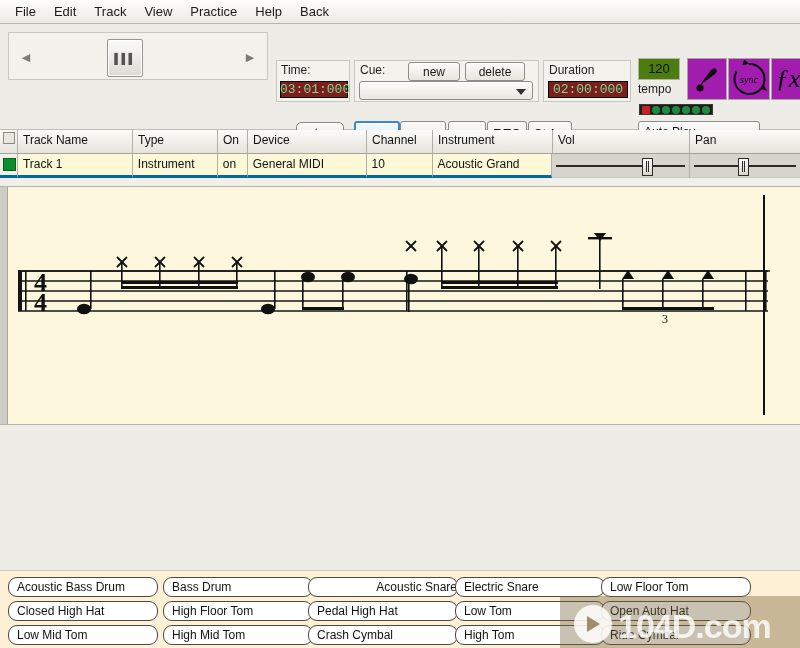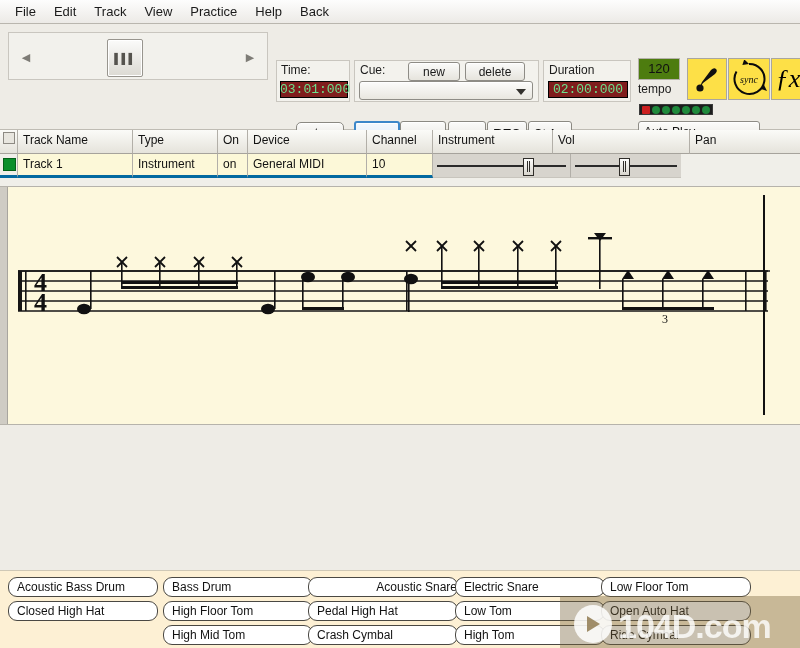--- a/index.html
+++ b/index.html
@@ -95,21 +95,21 @@
   }
 
   
   .tempobox{
     position:absolute;left:638px;top:34px;width:42px;height:22px;
     background:#4d7c0f;border:1px solid #b5b2aa;box-sizing:border-box;
     font-size:13px;color:#111;text-align:center;line-height:20px;
   }
   .tempolbl{position:absolute;left:638px;top:58px;font-size:12px;color:#1a1a1a;}
   .sqbtn{
-    position:absolute;background:#fde047;border:1px solid #a9a69f;
+    position:absolute;background:#a21caf;border:1px solid #a9a69f;
     display:flex;align-items:center;justify-content:center;box-sizing:border-box;
   }
   .leds{
     position:absolute;left:639px;top:80px;width:74px;height:11px;
     background:#1d1d1d;border:1px solid #3a3a3a;display:flex;align-items:center;
     padding:0 2px;box-sizing:border-box;gap:2px;
   }
   .led{width:8px;height:8px;border-radius:50%;}
 
   
@@ -287,20 +287,21 @@
     </div>
     <div class="td-row">
       <div class="td" style="width:18px;padding:4px 0 0 3px;background:#f0efe9;">
         <span style="display:inline-block;width:11px;height:11px;background:#0a8f2a;border:1px solid #046019;"></span>
       </div>
       <div class="td" style="width:115px;">Track 1</div>
       <div class="td" style="width:85px;">Instrument</div>
       <div class="td" style="width:30px;">on</div>
       <div class="td" style="width:119px;">General MIDI</div>
       <div class="td" style="width:66px;">10</div>
+      <div class="td" style="width:120px;">Acoustic Grand</div>
       <div class="slidercell" style="width:137px;">
         <div class="slidertrack"></div>
         <div class="sliderthumb" style="left:90px;"></div>
       </div>
       <div class="slidercell" style="width:110px;border-right:none;">
         <div class="slidertrack"></div>
         <div class="sliderthumb" style="left:48px;"></div>
       </div>
     </div>
   </div>
@@ -488,20 +489,21 @@
     <div class="pad" style="left:308px;top:6px;width:150px;text-align:right;">Acoustic Snare</div>
     <div class="pad" style="left:455px;top:6px;width:150px;">Electric Snare</div>
     <div class="pad" style="left:601px;top:6px;width:150px;">Low Floor Tom</div>
 
     <div class="pad" style="left:8px;top:30px;width:150px;">Closed High Hat</div>
     <div class="pad" style="left:163px;top:30px;width:150px;">High Floor Tom</div>
     <div class="pad" style="left:308px;top:30px;width:150px;">Pedal High Hat</div>
     <div class="pad" style="left:455px;top:30px;width:150px;">Low Tom</div>
     <div class="pad" style="left:601px;top:30px;width:150px;">Open Auto Hat</div>
 
+    <div class="pad" style="left:8px;top:54px;width:150px;">Low Mid Tom</div>
     <div class="pad" style="left:163px;top:54px;width:150px;">High Mid Tom</div>
     <div class="pad" style="left:308px;top:54px;width:150px;">Crash Cymbal</div>
     <div class="pad" style="left:455px;top:54px;width:150px;">High Tom</div>
     <div class="pad" style="left:601px;top:54px;width:150px;">Ride Cymbal</div>
   </div>
 
   <div class="watermark"></div>
   <div class="wmcircle"></div>
   <div class="wmtri"></div>
   <div class="wmtext" style="padding-left:58px;box-sizing:border-box;">104D.com</div>

